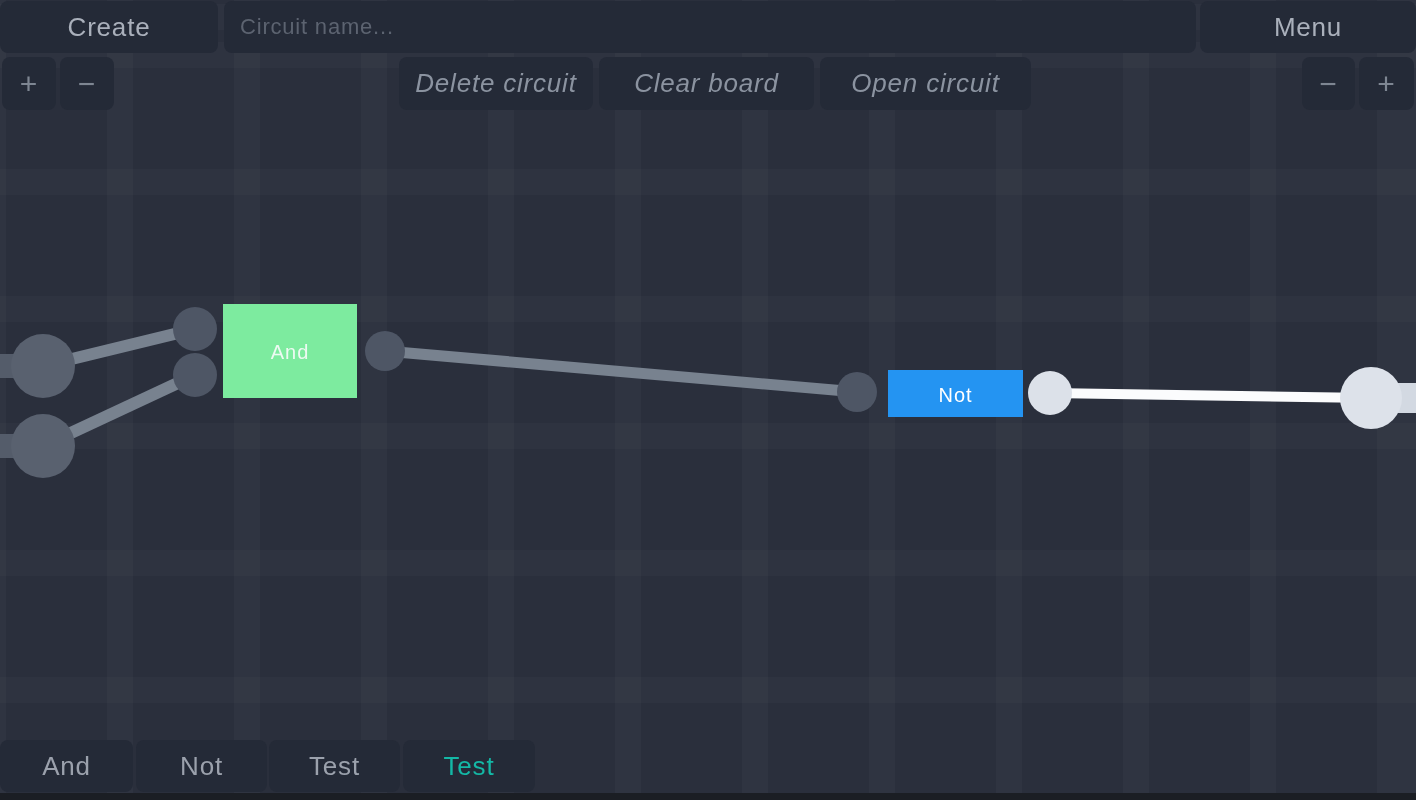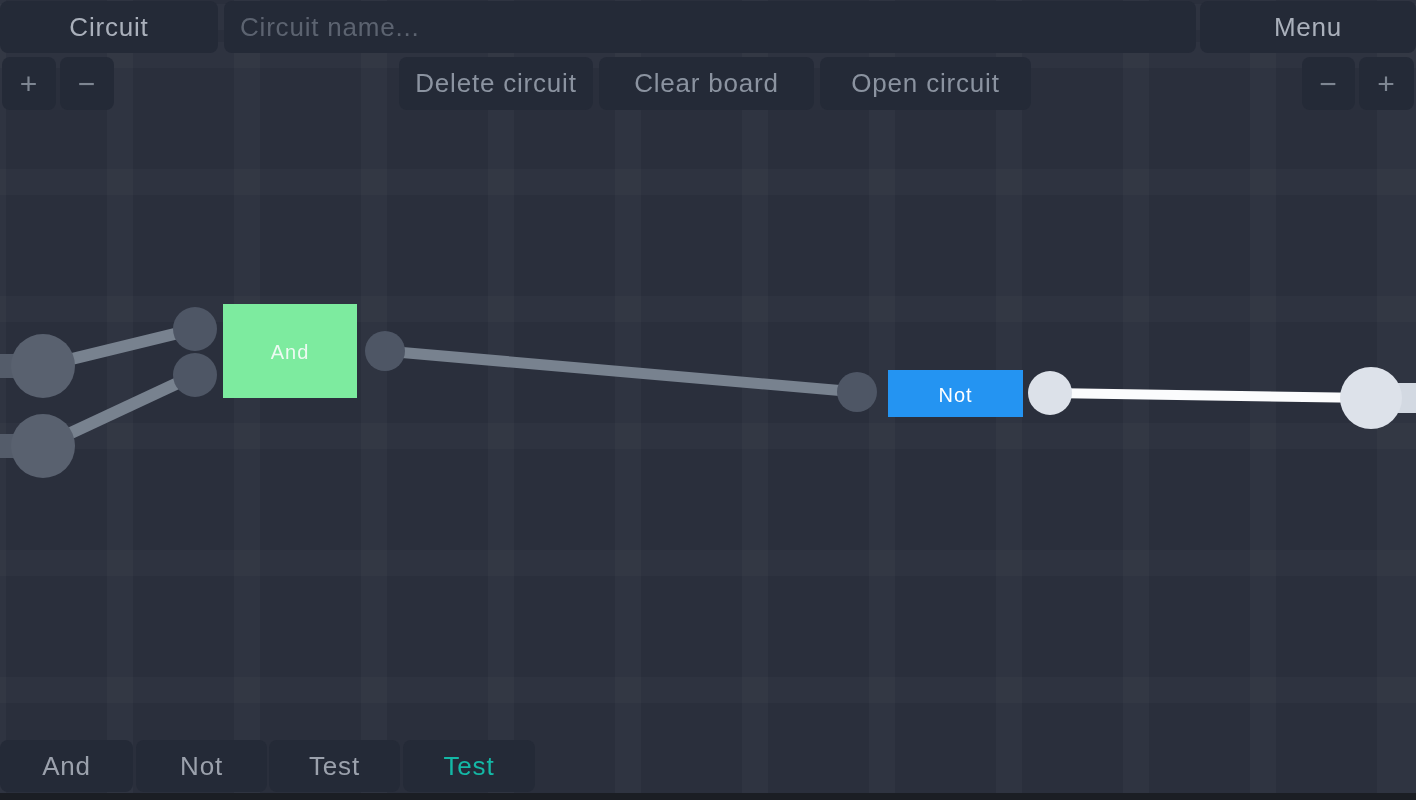--- a/index.html
+++ b/index.html
@@ -26,27 +26,27 @@
   .ui-btn{
     position:absolute;
     background:#242a37;
     border:none;border-radius:8px;
     color:#aab0bb;
     font-family:"Liberation Sans","DejaVu Sans",sans-serif;
     font-size:26px;font-weight:300;letter-spacing:0.8px;
     display:flex;align-items:center;justify-content:center;
     cursor:pointer;padding:0;
   }
-  .ui-btn.dim{color:#8b93a0;}
+  .ui-btn.dim{color:#8b93a0;font-style:italic;}
   .ui-btn.zoom{font-size:30px;color:#7e8692;}
   .btn-create{left:0;top:1px;width:218px;height:52px;}
   .name-input{
     position:absolute;left:224px;top:1px;width:972px;height:52px;
     background:#242a37;border:none;border-radius:8px;
-    color:#c6ccd4;font-size:26px;font-weight:300;letter-spacing:0.8px;
+    color:#c6ccd4;font-size:22px;font-weight:300;letter-spacing:0.8px;
     font-family:"Liberation Sans","DejaVu Sans",sans-serif;
     padding:0 16px;box-sizing:border-box;outline:none;
   }
   .name-input::placeholder{color:#5c6370;opacity:1;}
   .btn-menu{left:1200px;top:1px;width:216px;height:52px;}
   .btn-zoomin-l{left:2px;top:57px;width:54px;height:53px;}
   .btn-zoomout-l{left:60px;top:57px;width:54px;height:53px;}
   .btn-delete{left:399px;top:57px;width:194px;height:53px;}
   .btn-clear{left:599px;top:57px;width:215px;height:53px;}
   .btn-open{left:820px;top:57px;width:211px;height:53px;}
@@ -83,21 +83,21 @@
         <circle cx="857" cy="392" r="20" fill="#4e5665"></circle>
         <circle cx="1050" cy="393" r="22" fill="#dce1e9"></circle>
         <circle cx="1371" cy="398" r="31" fill="#dde2ea"></circle>
         <rect x="223" y="304" width="134" height="94" fill="#7deb9f"></rect>
         <text x="290" y="352" fill="#edfaf2" font-size="20" text-anchor="middle" dominant-baseline="central" class="gate-label">And</text>
         <rect x="888" y="370" width="135" height="47" fill="#2494f2"></rect>
         <text x="955.5" y="394.5" fill="#ffffff" font-size="20" text-anchor="middle" dominant-baseline="central" class="gate-label">Not</text>
       </svg>
   </div>
 
-  <button class="ui-btn btn-create">Circuit</button>
+  <button class="ui-btn btn-create">Create</button>
   <input class="name-input" type="text" placeholder="Circuit name..." style="">
   <button class="ui-btn btn-menu">Menu</button>
 
   <button class="ui-btn zoom btn-zoomin-l">+</button>
   <button class="ui-btn zoom btn-zoomout-l">−</button>
 
   <button class="ui-btn dim btn-delete">Delete circuit</button>
   <button class="ui-btn dim btn-open">Open circuit</button>
   <button class="ui-btn dim btn-clear">Clear board</button>
 

